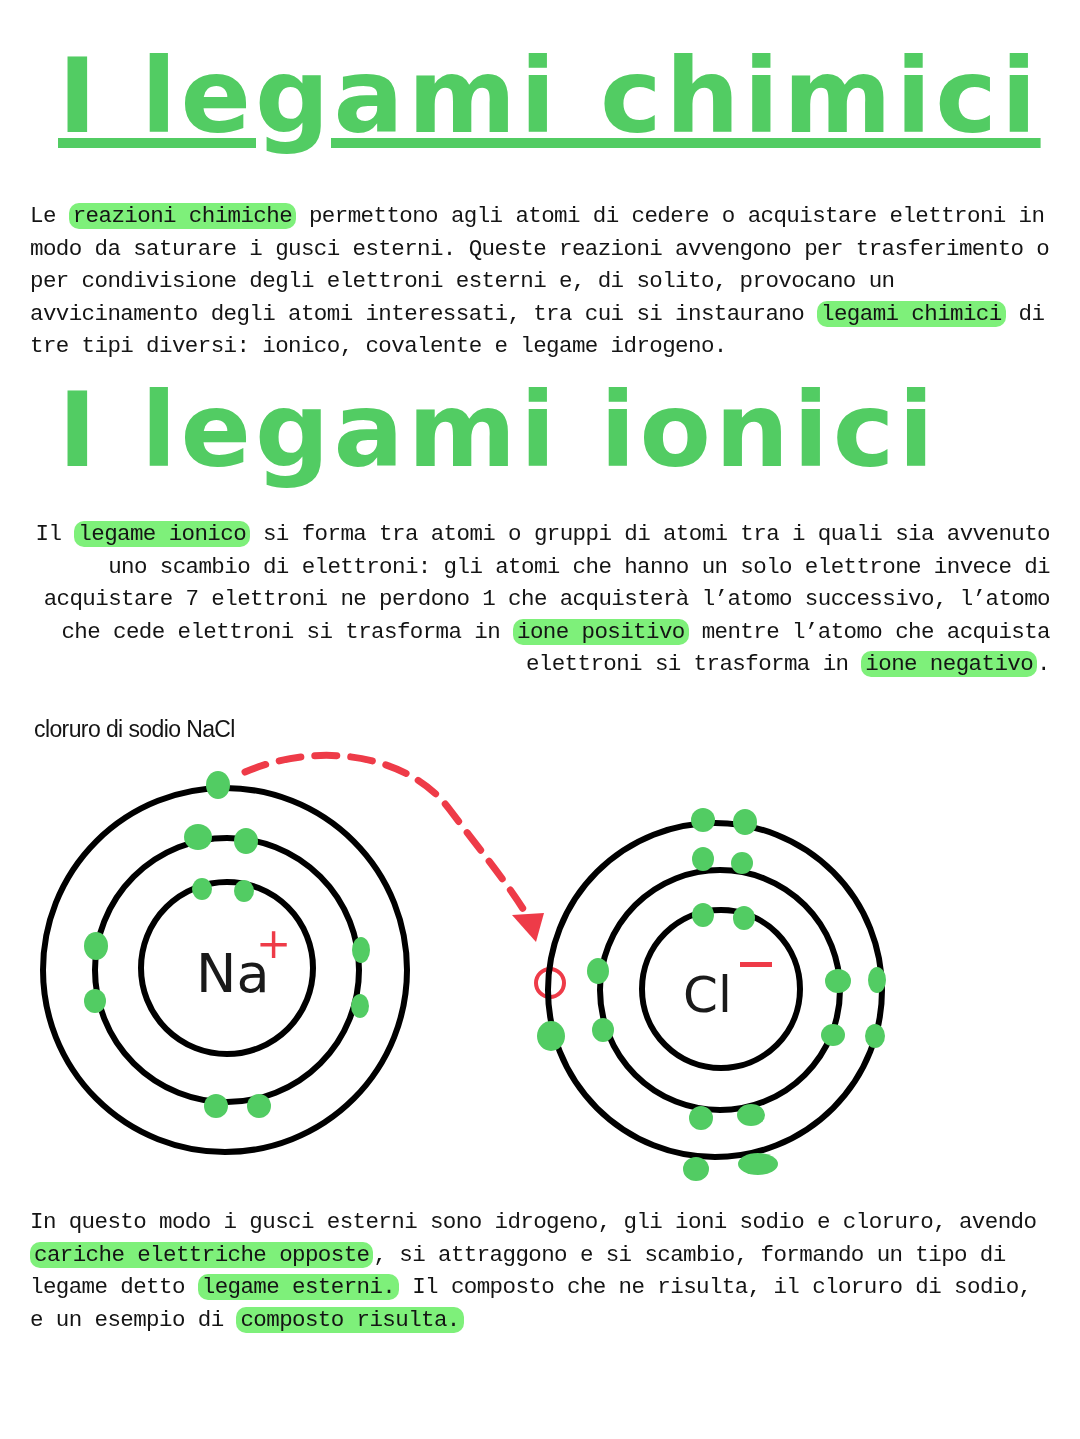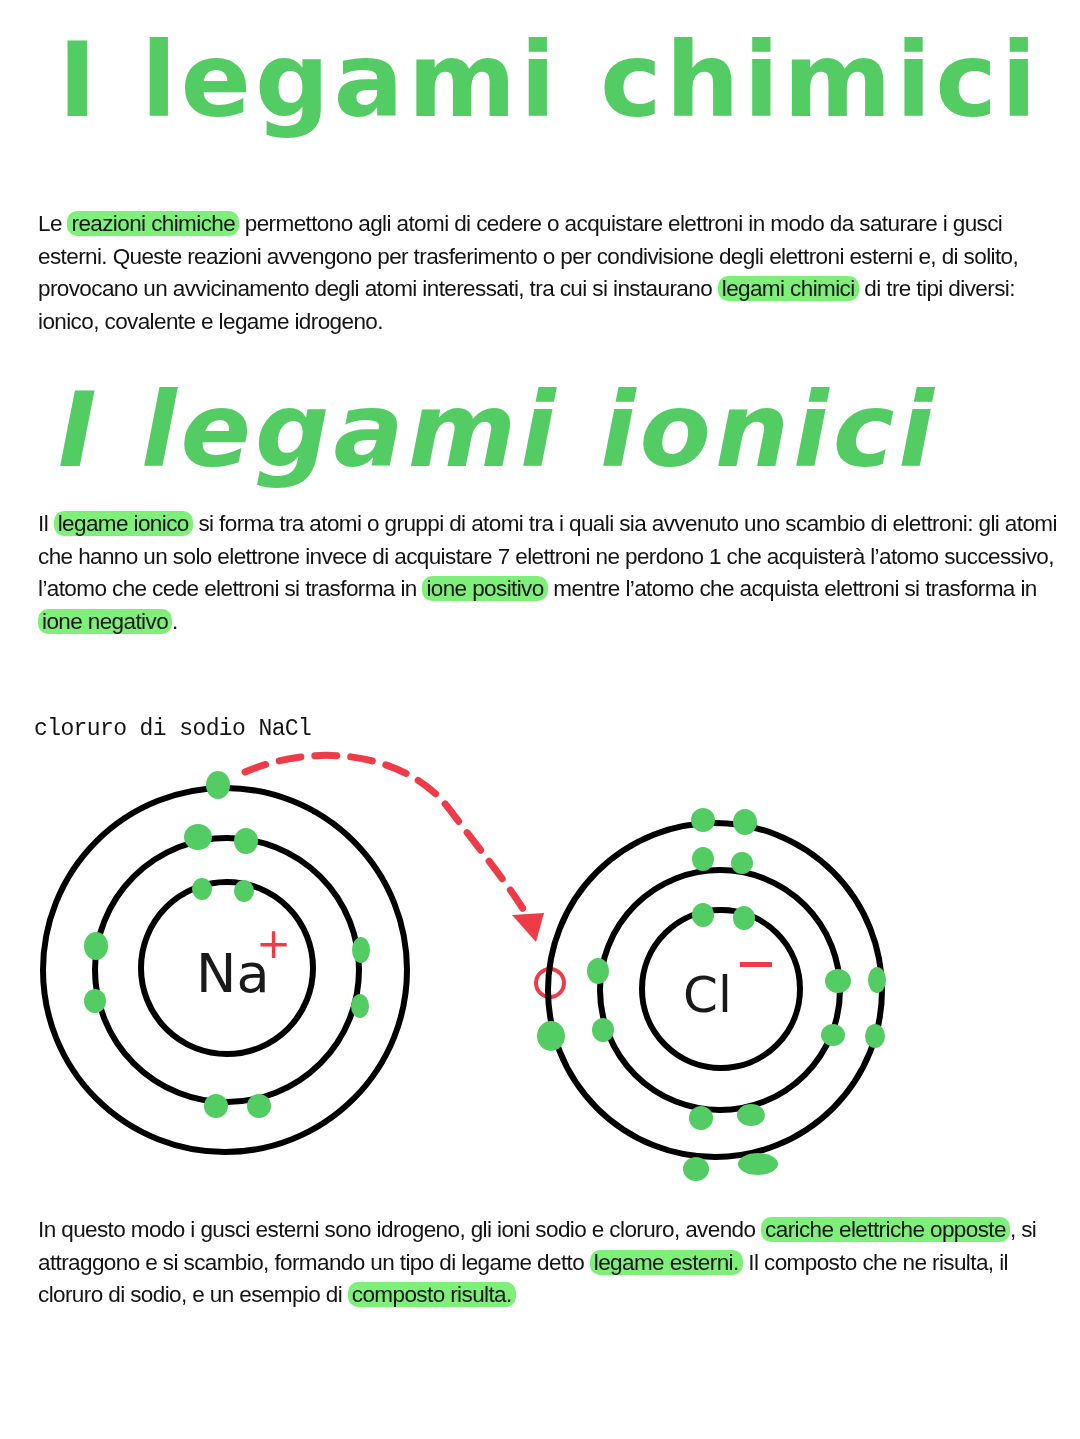--- a/index.html
+++ b/index.html
@@ -2,37 +2,37 @@
 <html><head>
 <meta charset="utf-8">
 <style>
   html, body { margin: 0; padding: 0; background: #ffffff; }
   body { width: 1080px; height: 1439px; position: relative; overflow: hidden; font-family: "DejaVu Sans", sans-serif; color: #1a1a1a; }
   .title {
     position: absolute; left: 58px; margin: 0;
     font-family: "DejaVu Sans", sans-serif; font-weight: bold;
     color: #52cc63; font-size: 104px; letter-spacing: 4px; line-height: 1;
   }
-  #t1 { top: 28px; }
-  #t2 { top: 378px; font-style: italic; }
+  #t1 { top: 44px; text-decoration: underline; }
+  #t2 { top: 378px; }
   .para {
-    position: absolute; left: 30px; width: 1020px; margin: 8px;
-    font-family: Liberation Sans, sans-serif; font-size: 22.5px; line-height: 32.5px;
+    position: absolute; left: 30px; width: 1020px; margin: 0;
+    font-family: Liberation Mono, monospace; font-size: 22.5px; line-height: 32.5px;
     letter-spacing: -0.6px; color: #141414;
   }
   #p1 { top: 200px; }
-  #p2 { top: 500px; }
+  #p2 { top: 518px; text-align: right; }
   #p3 { top: 1206px; }
   .hl {
     background: #7ef07a; border-radius: 10px; padding: 0 4px;
     box-decoration-break: clone; -webkit-box-decoration-break: clone;
   }
   .caption {
     position: absolute; left: 34px; top: 716px; margin: 0;
-    font-family: Liberation Mono, monospace; font-size: 23px; letter-spacing: -0.6px; color: #141414;
+    font-family: Liberation Sans, sans-serif; font-size: 23px; letter-spacing: -0.6px; color: #141414;
   }
   svg.diagram { position: absolute; left: 0; top: 740px; }
 </style>
 </head>
 <body>
 
 <h1 class="title" id="t1">I legami chimici</h1>
 
 <p class="para" id="p1">
   <span>Le </span><span class="hl">reazioni chimiche</span><span> permettono agli atomi di cedere o acquistare elettroni in modo da saturare i gusci esterni. Queste reazioni avvengono per trasferimento o per condivisione degli elettroni esterni e, di solito, provocano un avvicinamento degli atomi interessati, tra cui si instaurano </span><span class="hl">legami chimici</span><span> di tre tipi diversi: ionico, covalente e legame idrogeno.</span>

